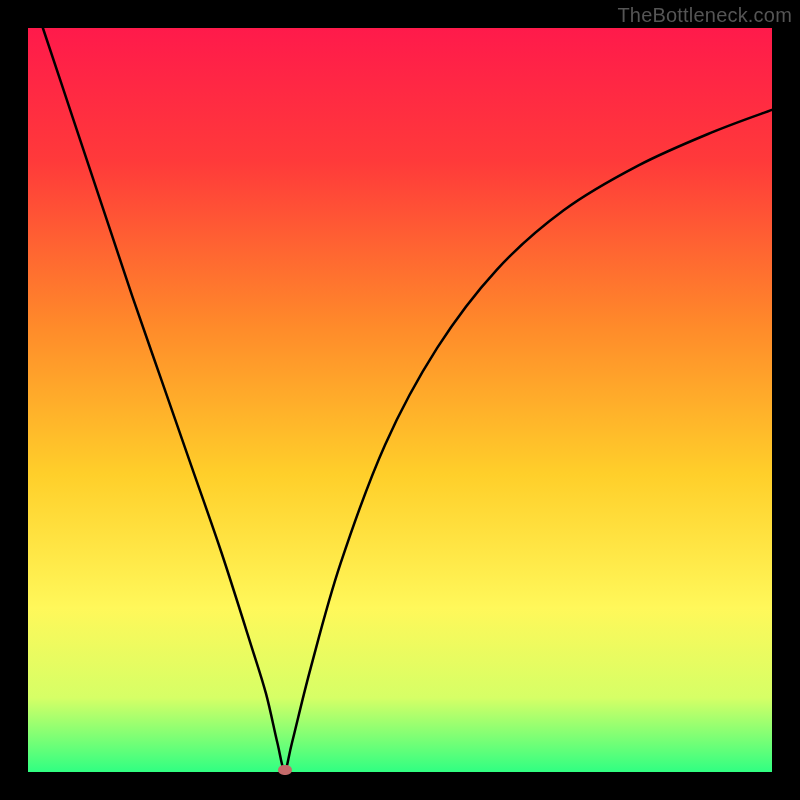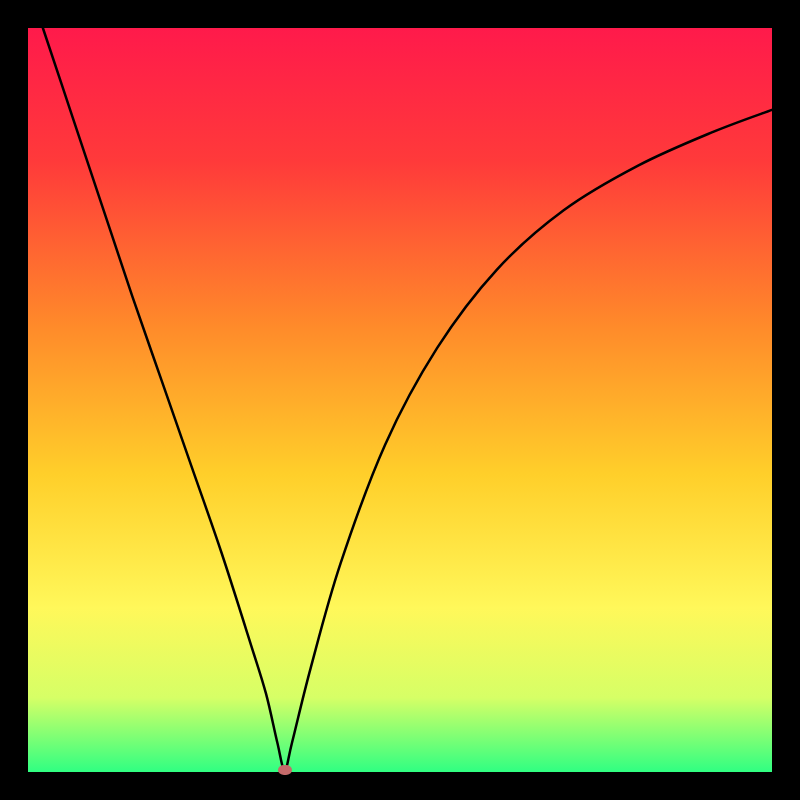--- a/index.html
+++ b/index.html
@@ -59,14 +59,15 @@
   <div class="plot-area" id="plot" style="background: linear-gradient(rgb(255, 26, 75) 0%, rgb(255, 58, 58) 18%, rgb(255, 138, 42) 40%, rgb(255, 207, 42) 60%, rgb(255, 248, 90) 78%, rgb(214, 255, 102) 90%, rgb(48, 255, 130) 100%);">
 
     <svg class="curve-layer" id="curve-svg" viewBox="0 0 744 744" preserveAspectRatio="none">
       <path id="curve-path" fill="none" stroke-width="2.5" stroke-linejoin="round" stroke-linecap="round" d="M 14.88 0.00 C 19.84 14.88, 34.72 59.52, 44.64 89.28 C 54.56 119.04, 64.48 148.80, 74.40 178.56 C 84.32 208.32, 94.24 238.70, 104.16 267.84 C 114.08 296.98, 124.00 324.88, 133.92 353.40 C 143.84 381.92, 153.76 410.44, 163.68 438.96 C 173.60 467.48, 183.52 494.76, 193.44 524.52 C 203.36 554.28, 215.76 593.96, 223.20 617.52 C 230.64 641.08, 233.74 649.76, 238.08 665.88 C 242.42 682.00, 246.14 701.59, 249.24 714.24 C 252.34 726.89, 254.20 741.77, 256.68 741.77 C 259.16 741.77, 259.78 731.23, 264.12 714.24 C 268.46 697.25, 274.66 669.60, 282.72 639.84 C 290.78 610.08, 300.08 572.88, 312.48 535.68 C 324.88 498.48, 341.00 452.60, 357.12 416.64 C 373.24 380.68, 390.60 349.06, 409.20 319.92 C 427.80 290.78, 447.64 264.74, 468.72 241.80 C 489.80 218.86, 512.12 199.64, 535.68 182.28 C 559.24 164.92, 585.28 150.66, 610.08 137.64 C 634.88 124.62, 662.16 113.46, 684.48 104.16 C 706.80 94.86, 734.08 85.56, 744.00 81.84" stroke="#000000"></path>
     </svg>
 
     <div class="marker" id="marker" style="left: 256.68px; top: 741.768px; background: rgb(197, 106, 106);"></div>
 
   </div>
 
+  <div class="watermark">TheBottleneck.com</div>
 
 </div>
 
 </body></html>

